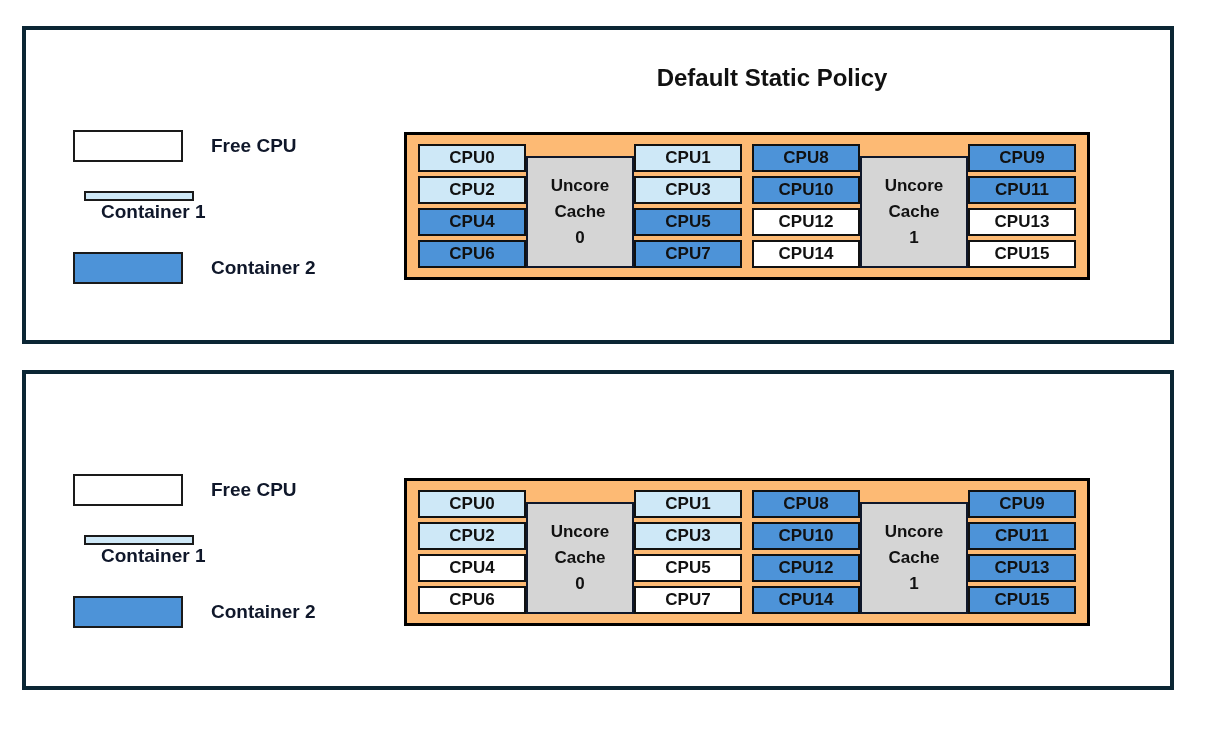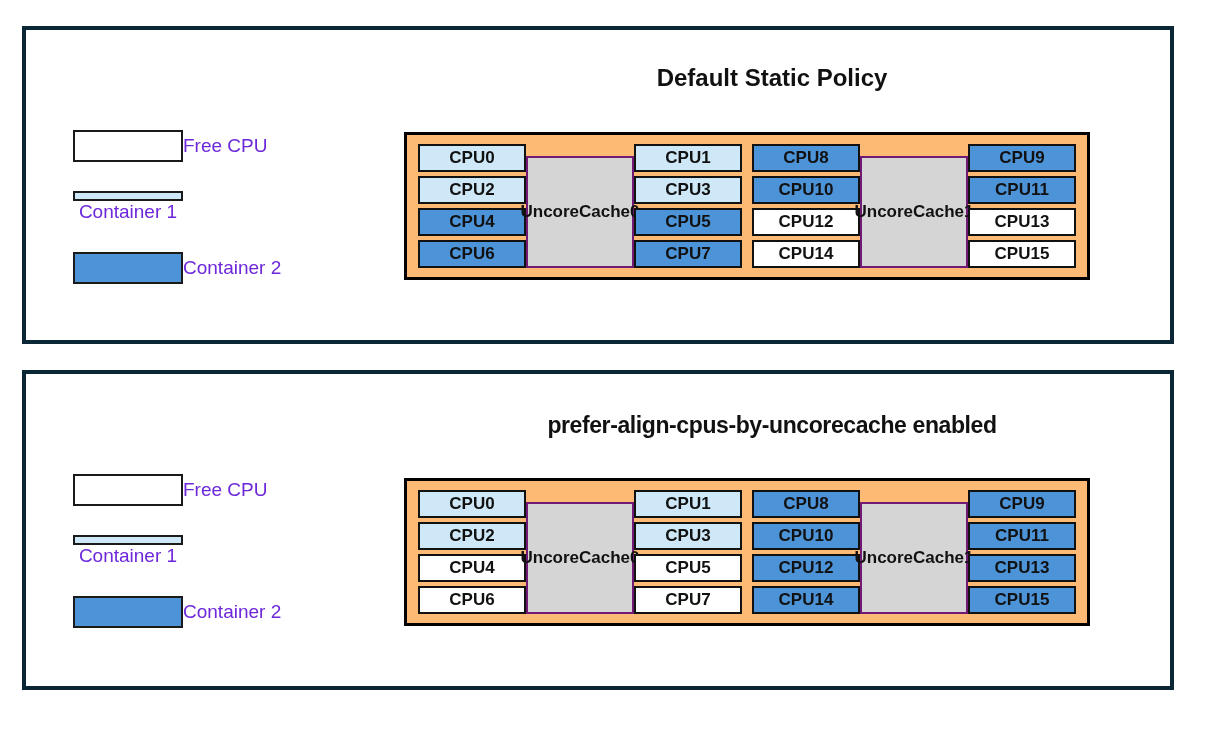--- a/index.html
+++ b/index.html
@@ -30,21 +30,21 @@
     display:flex; align-items:center;
   }
   .legend-row.row-0 { top:100px; }
   .legend-row.row-1 { top:161px;flex-direction:column; }
   .legend-row.row-2 { top:222px;text-align:right; }
   .legend-swatch {
     width:110px; height:32px; box-sizing:border-box;
     border:2px solid #1a1a1a; background:#fff;
   }
   .legend-label {
-    font-weight:normal; font-size:19px; color:#6d28d9;
+    margin-left:28px; font-weight:bold; font-size:19px; color:#0f172a;
     white-space:nowrap;
   }
 
   .diagram {
     position:absolute; left:378px; top:102px;
     width:686px; height:148px; box-sizing:border-box;
     border:3px solid #000; background:#fdba74;
     display:flex; align-items:center; justify-content:space-between;
     padding:0 11px;
   }
@@ -56,22 +56,22 @@
     width:108px;
   }
   .cpu-cell {
     height:28px; box-sizing:border-box;
     border:2px solid #111; background:#fff;
     display:flex; align-items:center; justify-content:center;
     font-weight:bold; font-size:17px; color:#111;
   }
   .cache-block {
     width:108px; box-sizing:border-box;
-    border:2px solid #701a75; background:var(--cache-fill, #D5D5D5);
-    display:flex; flex-direction:row; align-items:center; justify-content:center;
+    border:2px solid #0f172a; background:var(--cache-fill, #D5D5D5);
+    display:flex; flex-direction:column; align-items:center; justify-content:center;
     font-weight:bold; font-size:17px; color:#111; line-height:26px;margin-top:12px;
   }
   .state-free       { background:var(--free, #ffffff); }
   .state-container1 { background:var(--container1, #CEE8F7); }
   .state-container2 { background:var(--container2, #4D93D8); }
 </style>
 </head>
 <body>
 
 <div class="panel" id="panel-0">
@@ -127,21 +127,20 @@
         <div class="cpu-cell state-container2">CPU9</div>
         <div class="cpu-cell state-container2">CPU11</div>
         <div class="cpu-cell state-free">CPU13</div>
         <div class="cpu-cell state-free">CPU15</div>
       </div>
     </div>
   </div>
 </div>
 
 <div class="panel" id="panel-1">
-  <div class="panel-title">prefer-align-cpus-by-uncorecache enabled</div>
 
   <div class="legend-row row-0">
     <div class="legend-swatch state-free"></div>
     <div class="legend-label">Free CPU</div>
   </div>
   <div class="legend-row row-1">
     <div class="legend-swatch state-container1"></div>
     <div class="legend-label">Container 1</div>
   </div>
   <div class="legend-row row-2">

